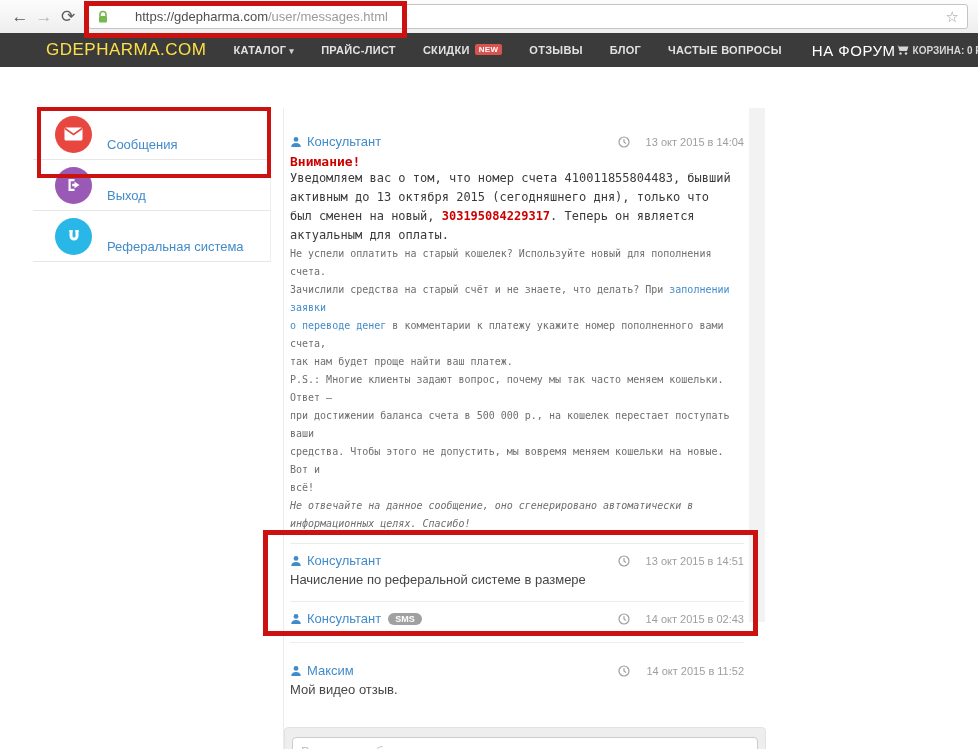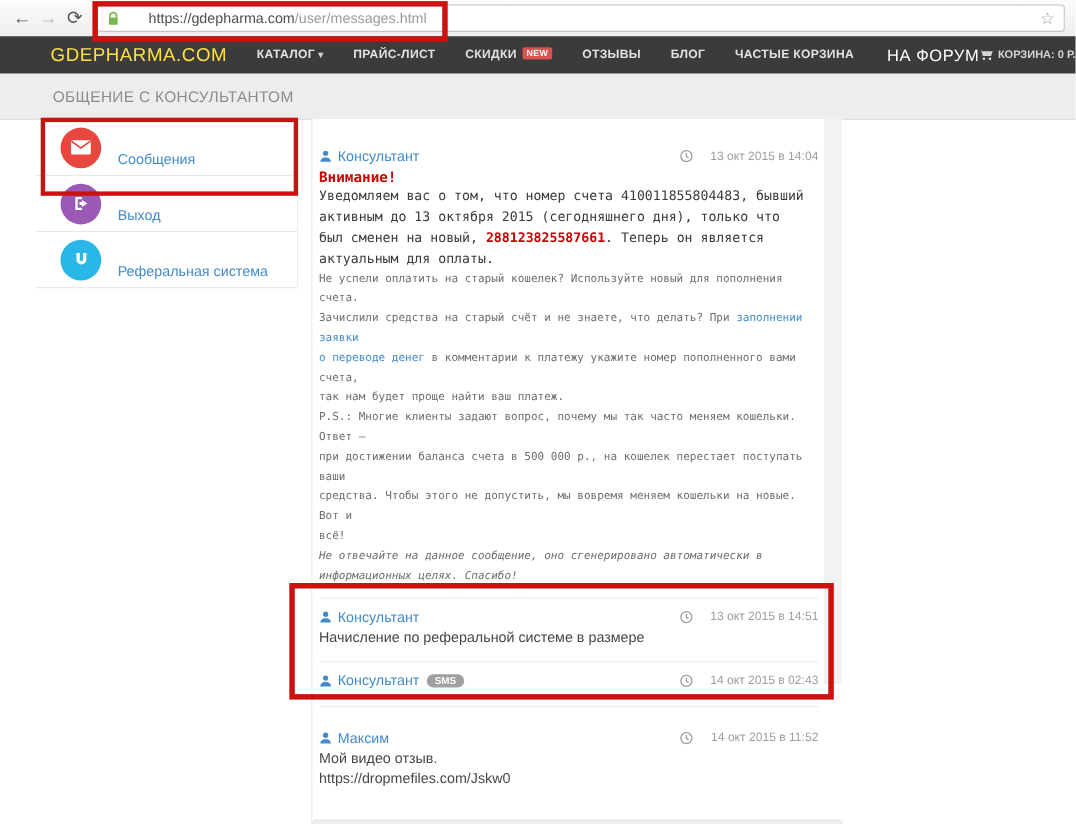--- a/index.html
+++ b/index.html
@@ -117,38 +117,35 @@
     </div>
   </div>
 
   <div class="sitenav">
     <div class="brand">GDEPHARMA.COM</div>
     <div class="navlink"><span>КАТАЛОГ</span><span class="caret">▾</span></div>
     <div class="navlink">ПРАЙС-ЛИСТ</div>
     <div class="navlink"><span>СКИДКИ</span><span class="badge-new">NEW</span></div>
     <div class="navlink">ОТЗЫВЫ</div>
     <div class="navlink">БЛОГ</div>
-    <div class="navlink">ЧАСТЫЕ КОРЗИНА</div>
+    <div class="navlink">ЧАСТЫЕ ВОПРОСЫ</div>
     <div class="forum">НА ФОРУМ</div>
     <div class="cartbox">
       <span>
         <svg width="13" height="12" viewBox="0 0 13 12" fill="#d6d6d6">
           <path d="M0 1h2l.5 1.5h10L11 7H3.5L3 5.2 1.6 1H0z M3.6 3.5h8l-.9 2.7H4.4z"></path>
           <circle cx="4.5" cy="9.5" r="1.2"></circle>
             <circle cx="10" cy="9.5" r="1.2"></circle>
         </svg>
       </span>
       <span>КОРЗИНА: 0 Р. (0)</span>
     </div>
 
   </div>
 
-  <div class="pageband">
-    <div class="page-title">ОБЩЕНИЕ С КОНСУЛЬТАНТОМ</div>
-  </div>
 
   <div class="sidebar">
     <div class="side-item">
       <div class="side-icon ic-msg">
         <svg width="19" height="14" viewBox="0 0 19 14">
           <rect x="0.5" y="0.5" width="18" height="13" rx="1.5" fill="#ffffff"></rect>
           <path d="M1 1.5l8.5 6L18 1.5" fill="none" stroke="#e8473f" stroke-width="1.6"></path>
         </svg>
       </div>
       <div class="side-label">Сообщения</div>
@@ -194,21 +191,21 @@
                 <circle cx="6" cy="6" r="5" fill="none" stroke="#9e9e9e" stroke-width="1.2"></circle>
                 <path d="M6 3.2V6l2 1.6" fill="none" stroke="#9e9e9e" stroke-width="1.2"></path>
               </svg>
             </span>
             <span>13 окт 2015 в 14:04</span>
           </span>
         </div>
         <div class="warn">Внимание!</div>
         <div class="mono-big"><span>Уведомляем вас о том, что номер счета 410011855804483, бывший
 активным до 13 октября 2015 (сегодняшнего дня), только что
-был сменен на новый, </span><span class="red-num">288123825587661</span><span>. Теперь он является
+был сменен на новый, </span><span class="red-num">303195084229317</span><span>. Теперь он является
 актуальным для оплаты.</span></div>
         <div class="mono-small"><span>Не успели оплатить на старый кошелек? Используйте новый для пополнения счета.</span>
 <span>Зачислили средства на старый счёт и не знаете, что делать? При </span><a class="msg-link">заполнении заявки
 о переводе денег</a><span> в комментарии к платежу укажите номер пополненного вами счета,
 так нам будет проще найти ваш платеж.</span>
 <span>P.S.: Многие клиенты задают вопрос, почему мы так часто меняем кошельки. Ответ —
 при достижении баланса счета в 500 000 р., на кошелек перестает поступать ваши
 средства. Чтобы этого не допустить, мы вовремя меняем кошельки на новые. Вот и
 всё!</span>
 <span class="ital">Не отвечайте на данное сообщение, оно сгенерировано автоматически в
@@ -279,21 +276,20 @@
               <svg width="12" height="12" viewBox="0 0 12 12">
                 <circle cx="6" cy="6" r="5" fill="none" stroke="#9e9e9e" stroke-width="1.2"></circle>
                 <path d="M6 3.2V6l2 1.6" fill="none" stroke="#9e9e9e" stroke-width="1.2"></path>
               </svg>
             </span>
             <span>14 окт 2015 в 11:52</span>
           </span>
         </div>
         <div class="plain-body">
           <div>Мой видео отзыв.</div>
-          <div>https://dropmefiles.com/Jskw0</div>
         </div>
       </div>
 
     </div>
 
     <div class="footer">
       <textarea class="composer-input" placeholder="Введите сообщение..." style=""></textarea>
       
     </div>
   </div>

